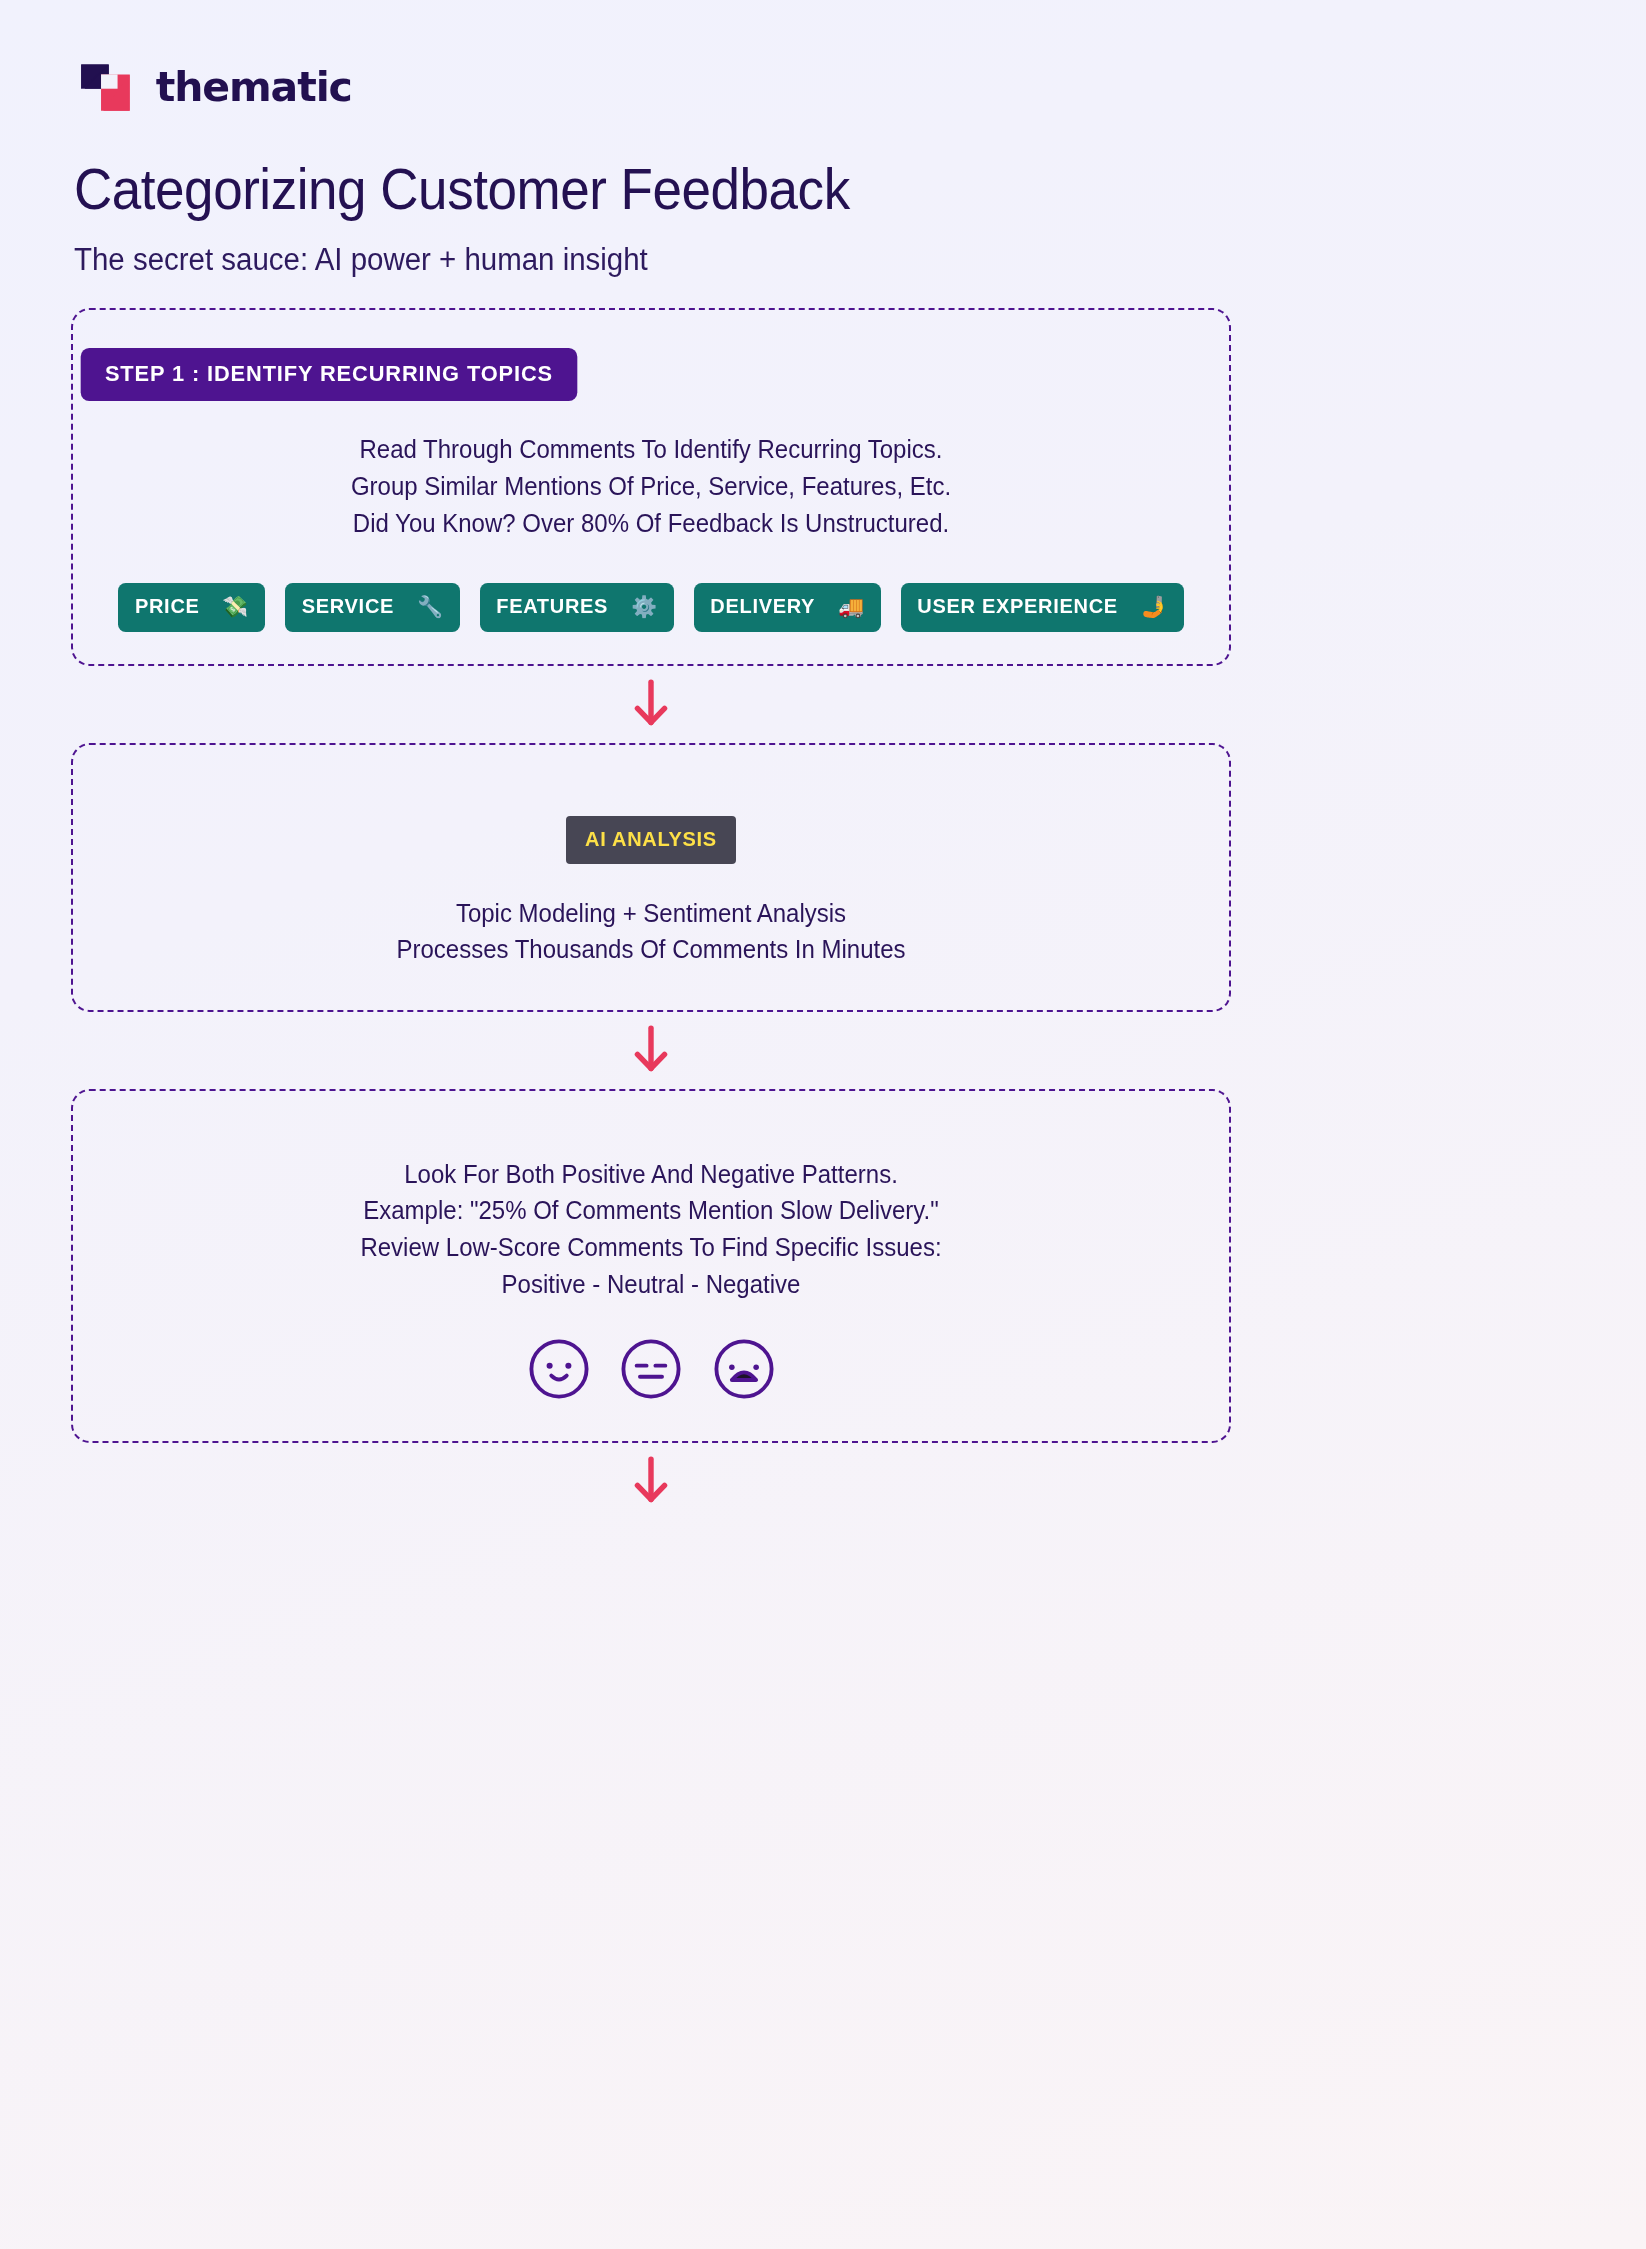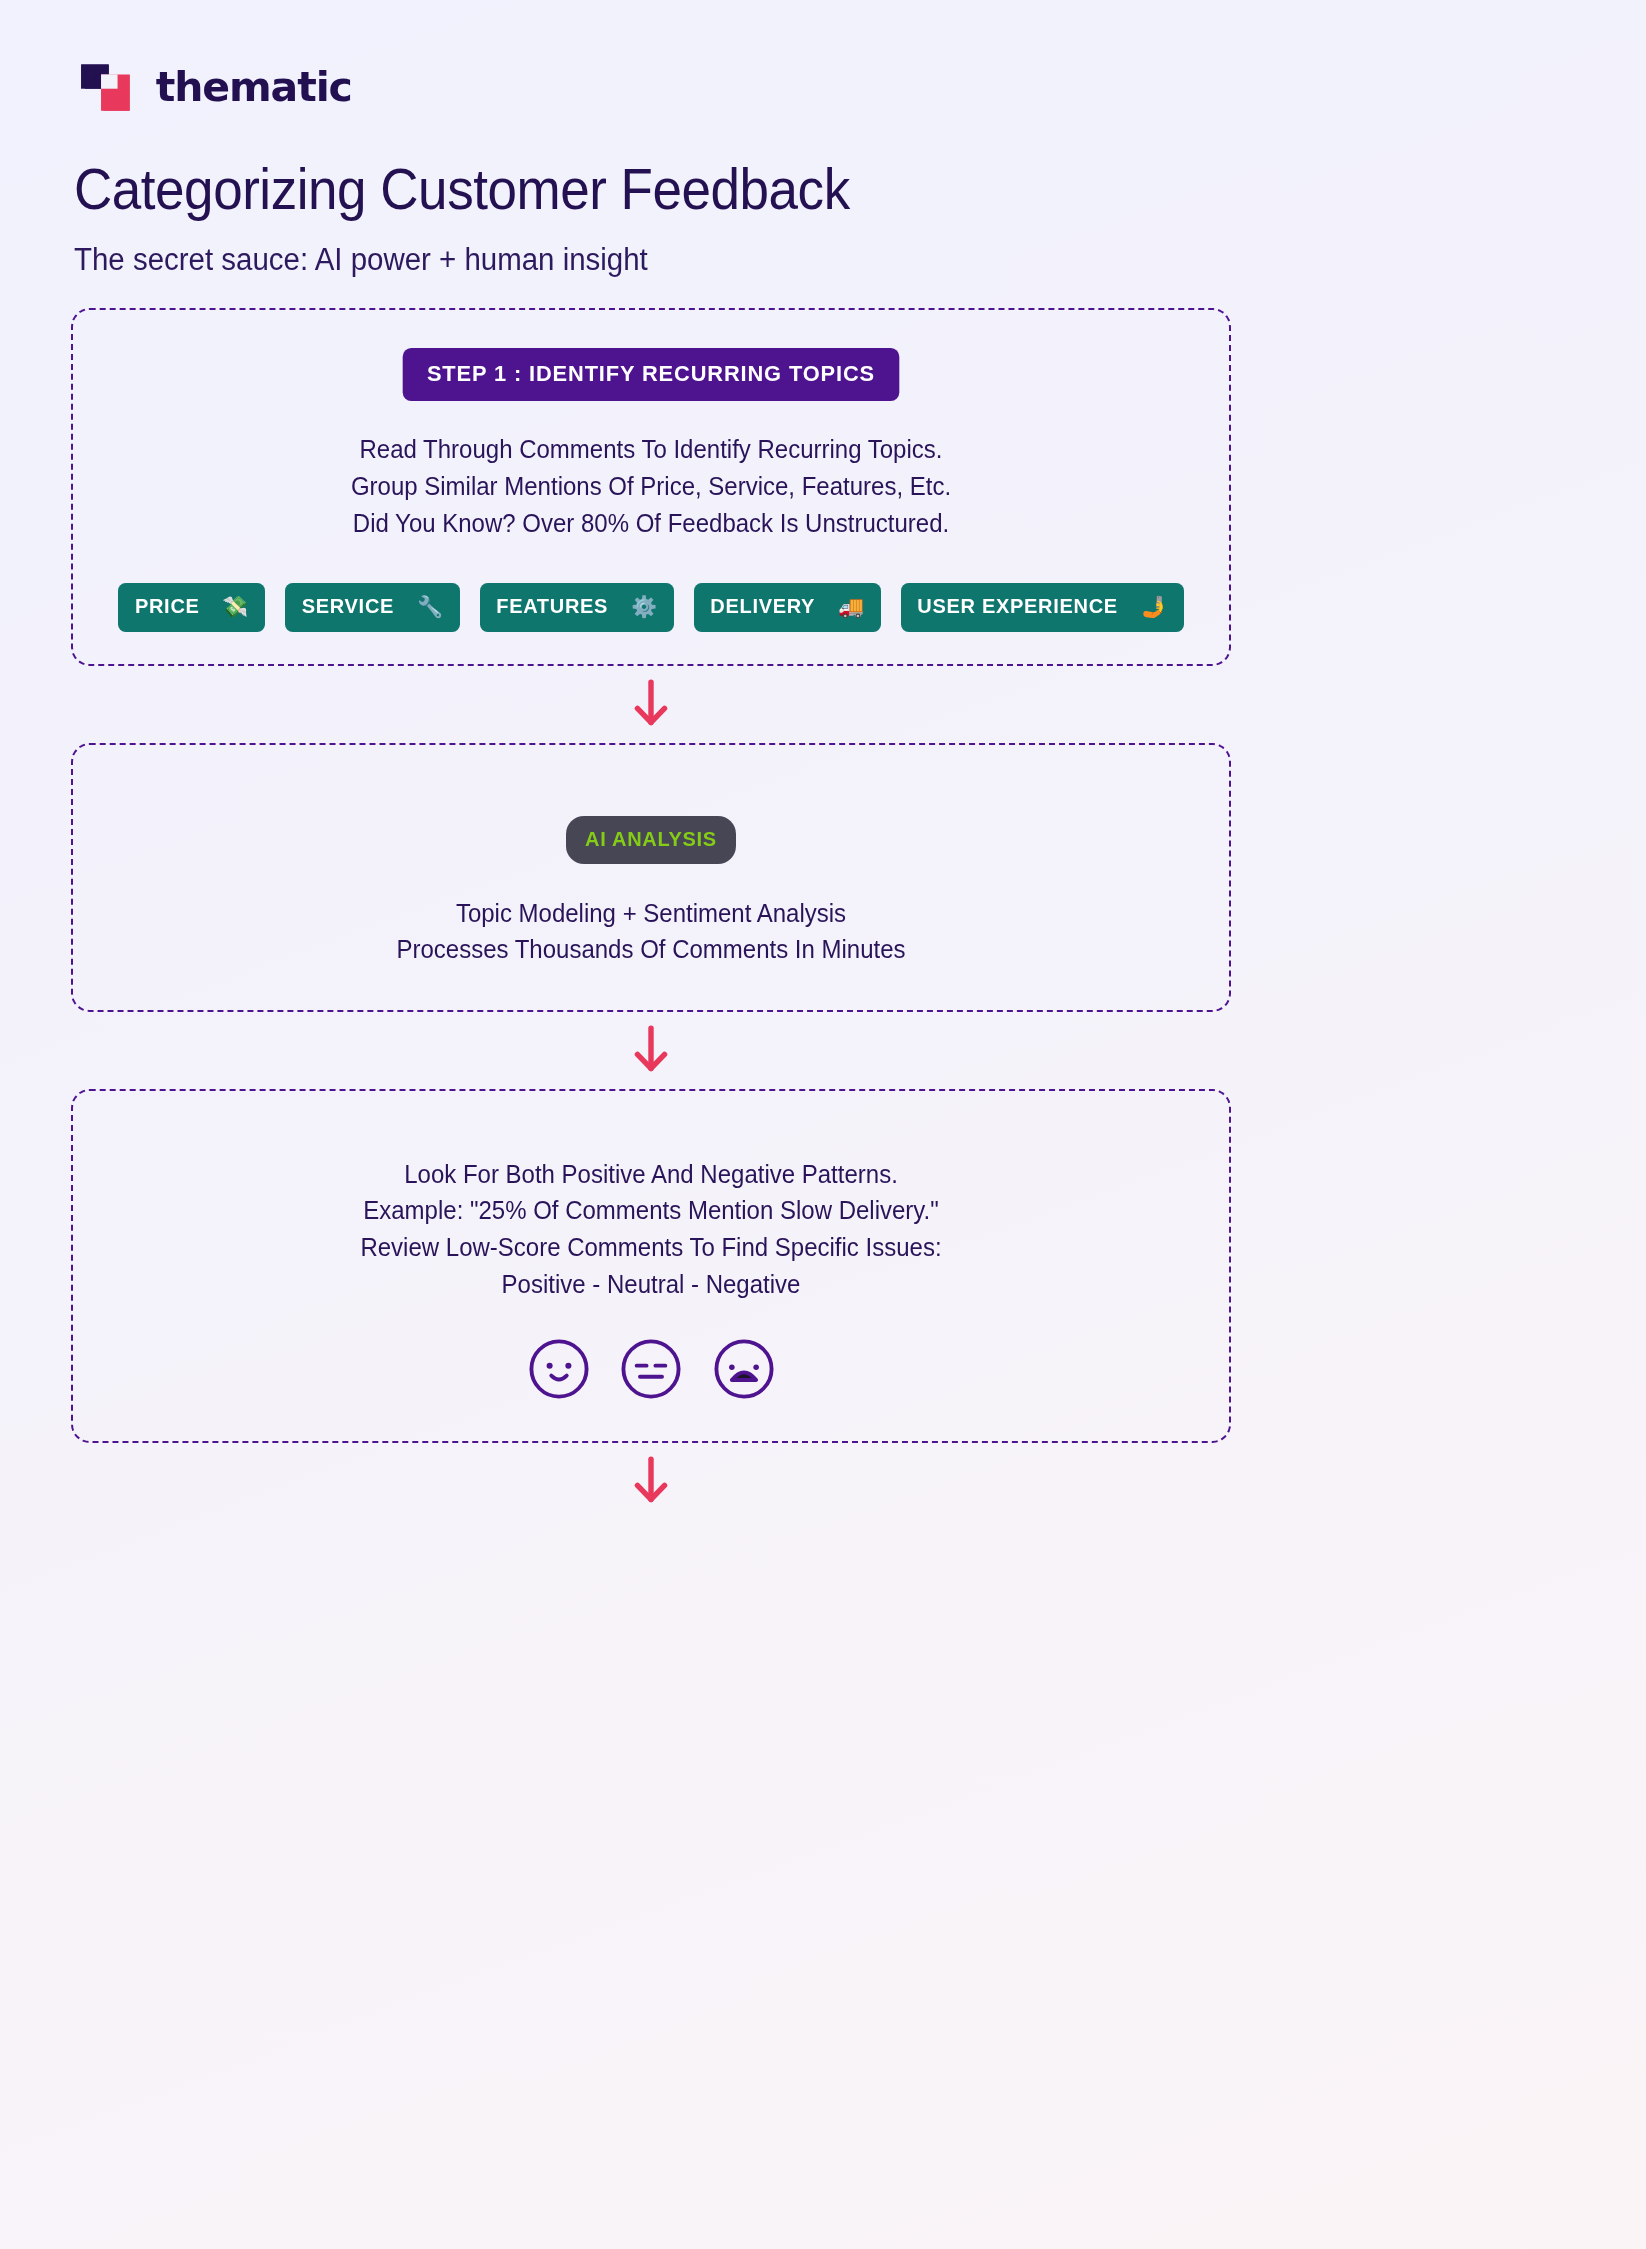--- a/index.html
+++ b/index.html
@@ -82,21 +82,21 @@
     display: inline-block;
     padding: 13px 25px 14.3px 25px;
     font-family: "Liberation Sans Narrow", "Liberation Sans", sans-serif;
     font-size: 22.5px;
     font-weight: bold;
     letter-spacing: 0.9px;
     text-transform: uppercase;
     transform: scaleX(0.97);
   }
 
-  .badge-wrap { text-align: center; }
+  .badge-wrap { text-align: left; }
 
   .body-lines {
     text-align: center;
     font-family: "Liberation Sans Narrow", "Liberation Sans", sans-serif;
     font-size: 25px;
     line-height: 1.47;
     color: #2a1459;
     transform: scaleX(0.96);
   }
 
@@ -146,22 +146,22 @@
 
   .two-col {
     display: flex;
     margin-top: 34px;
   }
 
   .col { flex: 1 1 50%; text-align: center; }
 
   .sub-tag {
     background: #474654;
-    color: #84cc16;
-    border-radius: 18px;
+    color: #fde047;
+    border-radius: 4px;
     display: inline-block;
     padding: 12px 18.7px 13px 18.7px;
     font-family: "Liberation Sans Narrow", "Liberation Sans", sans-serif;
     font-size: 20px;
     font-weight: bold;
     letter-spacing: 0.7px;
     text-transform: uppercase;
     margin-bottom: 31px;
   }
 

